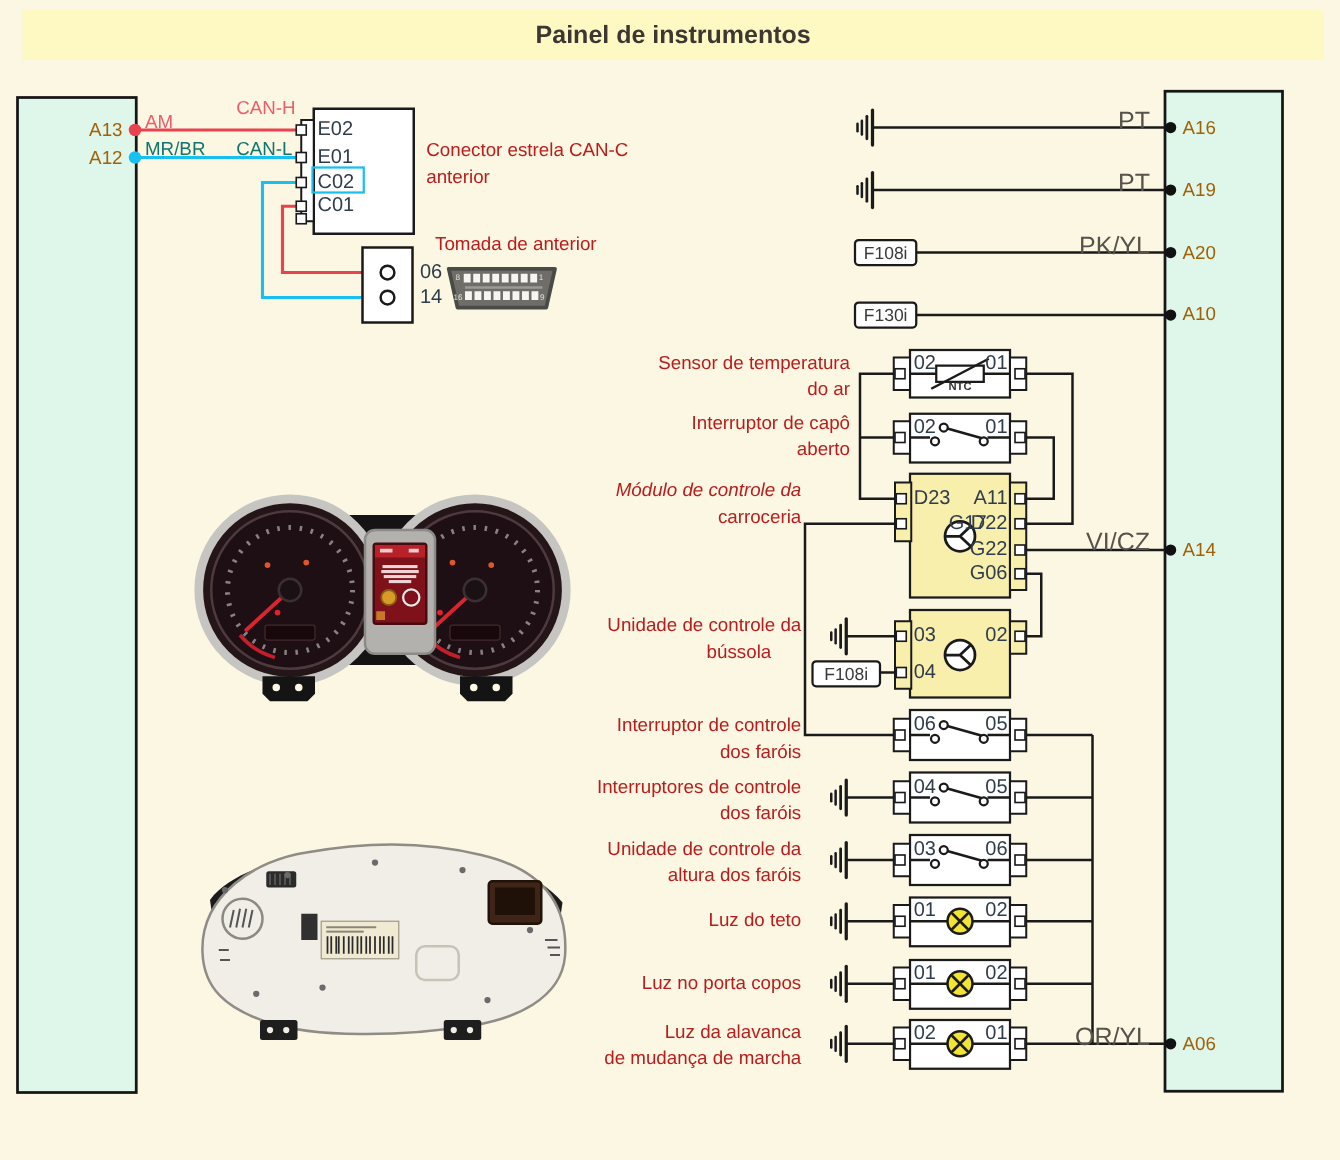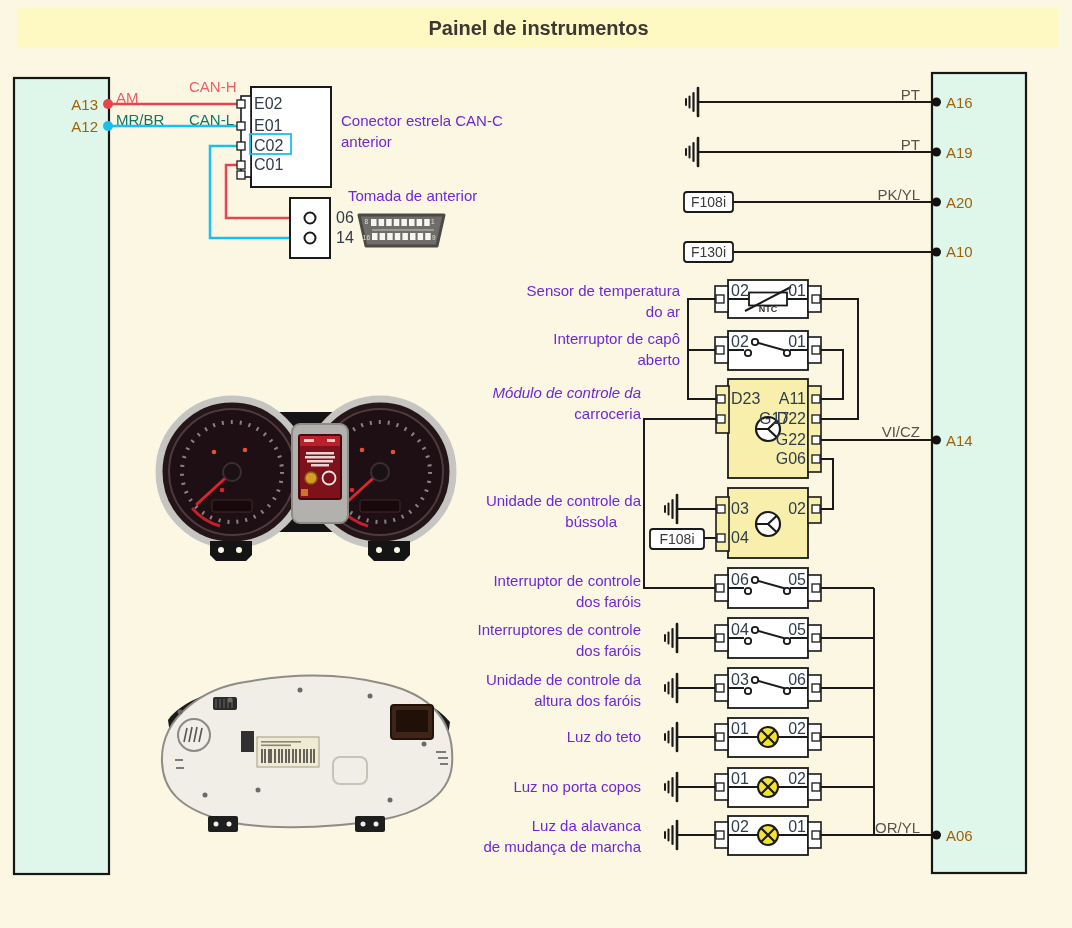--- a/index.html
+++ b/index.html
@@ -2,26 +2,26 @@
 <html><head>
 <meta charset="utf-8">
 <style>
   html,body{margin:0;padding:0;background:#fbf7e3;}
   #stage{position:relative;width:1072px;height:928px;background:#fbf7e3;
          font-family:"Liberation Sans",sans-serif;overflow:hidden;}
   #diagram-svg{position:absolute;left:0;top:0;}
   .title-bar{position:absolute;left:18px;top:8px;width:1041px;height:40px;
              background:#fef9c3;display:flex;align-items:center;justify-content:center;
              font-size:20px;font-weight:bold;color:#3c3733;}
-  .lbl{position:absolute;font-size:15px;color:#6d28d9;white-space:nowrap;}
+  .lbl{position:absolute;font-size:15px;color:#b91c1c;white-space:nowrap;}
   .lbl-r{text-align:right;width:230px;}
   .pin{position:absolute;font-size:16px;color:#2f3c4c;white-space:nowrap;}
   .pin-r{text-align:right;}
   .apin{position:absolute;font-size:15px;color:#a16207;white-space:nowrap;}
-  .wirelbl{position:absolute;width:120px;text-align:right;font-size:15px;color:#57534c;}
+  .wirelbl{position:absolute;width:120px;text-align:right;font-size:20px;color:#57534c;}
   .redtxt{color:#ee5d68;}
   .cyantxt{color:#0f766e;}
   .fuselbl{position:absolute;text-align:center;font-size:14px;color:#3a3a3a;}
   .ntclbl{position:absolute;left:746px;top:304px;width:44px;text-align:center;
           font-size:9px;font-weight:bold;color:#333;}
 </style>
 </head>
 <body>
 
 <div id="stage">

